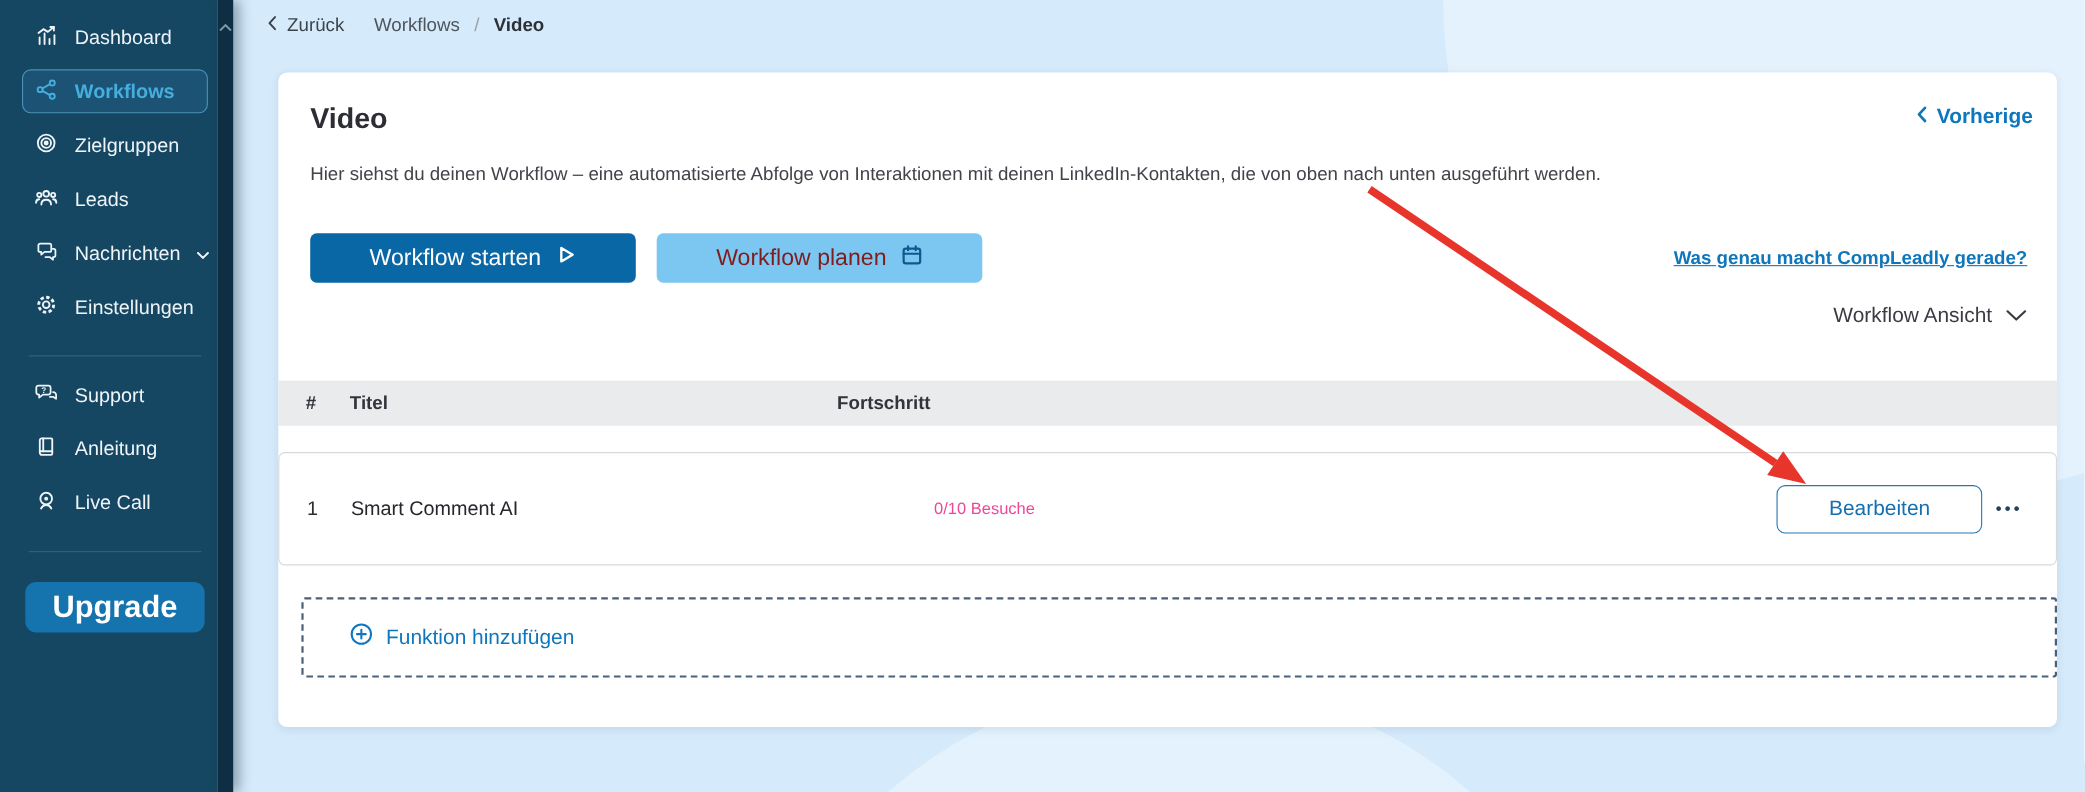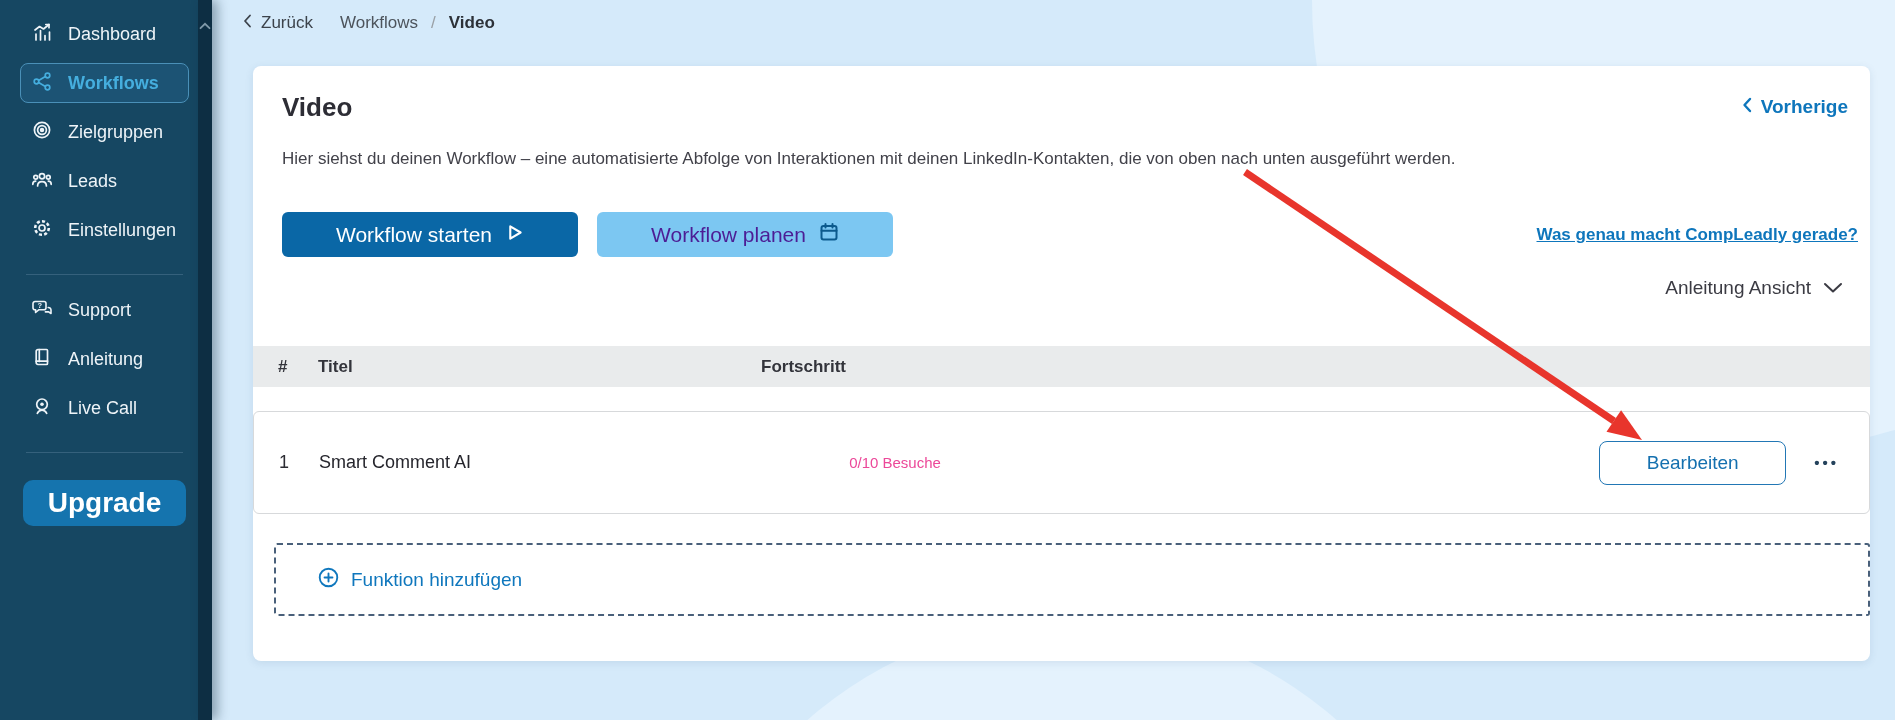--- a/index.html
+++ b/index.html
@@ -77,43 +77,43 @@
     width: 1617px; min-height: 595px;
     background: #fff; border-radius: 8px;
     box-shadow: 0 2px 8px rgba(30,70,110,.10);
     padding-bottom: 44px;
   }
   .card-top { display: flex; justify-content: space-between; align-items: flex-start; padding: 26px 22px 0 29px; }
   .page-title { font-size: 26px; font-weight: bold; color: #2d2d35; }
   .prev-link { display: flex; align-items: center; gap: 9px; color: #0e76bc; font-weight: bold; font-size: 19px; margin-top: 4px; cursor: pointer; }
   .desc { padding: 26px 29px 0; font-size: 17px; color: #42424a; }
 
-  .actions { display: flex; align-items: center; padding: 43px 12px 0 29px; }
+  .actions { display: flex; align-items: center; padding: 43px 27px 0 29px; }
   .btn { height: 45px; width: 296px; border: none; border-radius: 6px; font-family: inherit; font-size: 21px; display: flex; align-items: center; justify-content: center; gap: 13px; cursor: pointer; }
   .btn-start { background: #0a67a6; color: #fff; }
-  .btn-plan { background: #7cc7f2; color: #4c1d95; margin-left: 19px; }
+  .btn-plan { background: #7cc7f2; color: #7f1d1d; margin-left: 19px; }
   .status-link { margin-left: auto; align-self: center; color: #0e76bc; font-weight: bold; font-size: 17px; text-decoration: underline; cursor: pointer; }
 
   .stats-row { display: flex; justify-content: flex-end; align-items: center; gap: 12px; margin-top: 19px; padding: 0 27px; height: 24px; font-size: 19px; color: #3b3b43; cursor: pointer; }
 
   .tgrid { display: grid; grid-template-columns: 40px 443px 266px 1fr auto; align-items: center; padding-left: 25px; }
   .table-head {
     margin-top: 46px; height: 41px;
     background: #e9ebec;
     font-weight: bold; font-size: 17px; color: #33343b;
   }
   .workflow-row {
     margin-top: 24px; height: 103px;
     border: 1px solid #d7d9db; border-radius: 6px;
     background: #fff;
   }
   .cell-index { font-size: 18px; color: #2c2c33; }
   .cell-title { font-size: 18px; font-weight: normal; color: #26262d; }
   .cell-progress { font-size: 15px; color: #ec4899; line-height: 24px; text-align: center; }
-  .row-actions { display: flex; align-items: center; gap: 28px; padding-right: 30px; }
+  .row-actions { display: flex; align-items: center; gap: 12px; padding-right: 30px; }
   .btn-edit {
     width: 187px; height: 44px;
     background: #fff; border: 1.5px solid #2277b5; border-radius: 8px;
     color: #1470af; font-size: 19px; font-family: inherit; cursor: pointer;
   }
   .dots { color: #24425c; font-size: 15px; font-weight: bold; letter-spacing: 3px; cursor: pointer; }
 
   .add-fn {
     margin-top: 29px; height: 73px;
     border: 2px dashed #49607a; border-radius: 3px;
@@ -164,20 +164,34 @@
       <svg width="22" height="22" viewBox="0 0 22 22" fill="none" stroke="currentColor" stroke-width="1.7" stroke-linecap="round">
         <circle cx="11" cy="8.2" r="2.6"></circle>
           <path d="M6.6 18 c0-2.8 1.9-4.4 4.4-4.4 s4.4 1.6 4.4 4.4"></path>
         <circle cx="4.7" cy="9.2" r="1.9"></circle>
           <path d="M1.8 16.3 c0-2 1.2-3.2 2.9-3.2"></path>
         <circle cx="17.3" cy="9.2" r="1.9"></circle>
           <path d="M20.2 16.3 c0-2 -1.2-3.2 -2.9-3.2"></path>
       </svg>
     </span>
     <span>Leads</span>
+  </div>
+  <div class="nav-item">
+    <span>
+      <svg width="22" height="22" viewBox="0 0 22 22" fill="none" stroke="currentColor" stroke-width="1.6" stroke-linecap="round" stroke-linejoin="round">
+        <path d="M4 4.5 h8.5 a1.6 1.6 0 0 1 1.6 1.6 v4.3 a1.6 1.6 0 0 1 -1.6 1.6 H8 l-3 2.5 v-2.5 h-1 a1.6 1.6 0 0 1 -1.6 -1.6 V6.1 A1.6 1.6 0 0 1 4 4.5 Z" transform="translate(1.5,0)"></path>
+        <path d="M16.8 9.2 h1 a1.6 1.6 0 0 1 1.6 1.6 v4.3 a1.6 1.6 0 0 1 -1.6 1.6 h-0.6 v2.4 l-2.9-2.4 h-4"></path>
+      </svg>
+    </span>
+    <span>Nachrichten</span>
+    <span class="chev">
+      <svg width="11" height="7" viewBox="0 0 11 7" fill="none" stroke="currentColor" stroke-width="1.8" stroke-linecap="round">
+          <polyline points="1,1 5.5,5.5 10,1"></polyline>
+        </svg>
+    </span>
   </div>
   <div class="nav-item">
     <span>
       <svg width="22" height="22" viewBox="0 0 22 22" fill="none" stroke="currentColor">
         <circle cx="11" cy="11" r="3" stroke-width="1.7"></circle>
         <circle cx="11" cy="11" r="6.8" stroke-width="2.6" stroke-dasharray="3.1 2.2"></circle>
       </svg>
     </span>
     <span>Einstellungen</span>
   </div>
@@ -275,21 +289,21 @@
           <svg width="20" height="20" viewBox="0 0 20 20" fill="none" stroke="#0c5a8d" stroke-width="2" stroke-linecap="round">
               <rect x="2.5" y="4" width="15" height="13.5" rx="2"></rect>
               <path d="M2.5 8.7 H17.5 M6.5 2 V5.5 M13.5 2 V5.5"></path>
             </svg>
         </span>
       </button>
       <span class="status-link">Was genau macht CompLeadly gerade?</span>
     </div>
 
     <div class="stats-row">
-      <span>Anleitung Ansicht</span>
+      <span>Workflow Ansicht</span>
       <span>
         <svg width="20" height="12" viewBox="0 0 20 12" fill="none" stroke="#3b3b43" stroke-width="2" stroke-linecap="round" stroke-linejoin="round">
             <polyline points="2,2 10,9.5 18,2"></polyline>
           </svg>
       </span>
     </div>
 
     <div class="table-head tgrid">
       <span>#</span>
       <span>Titel</span>

